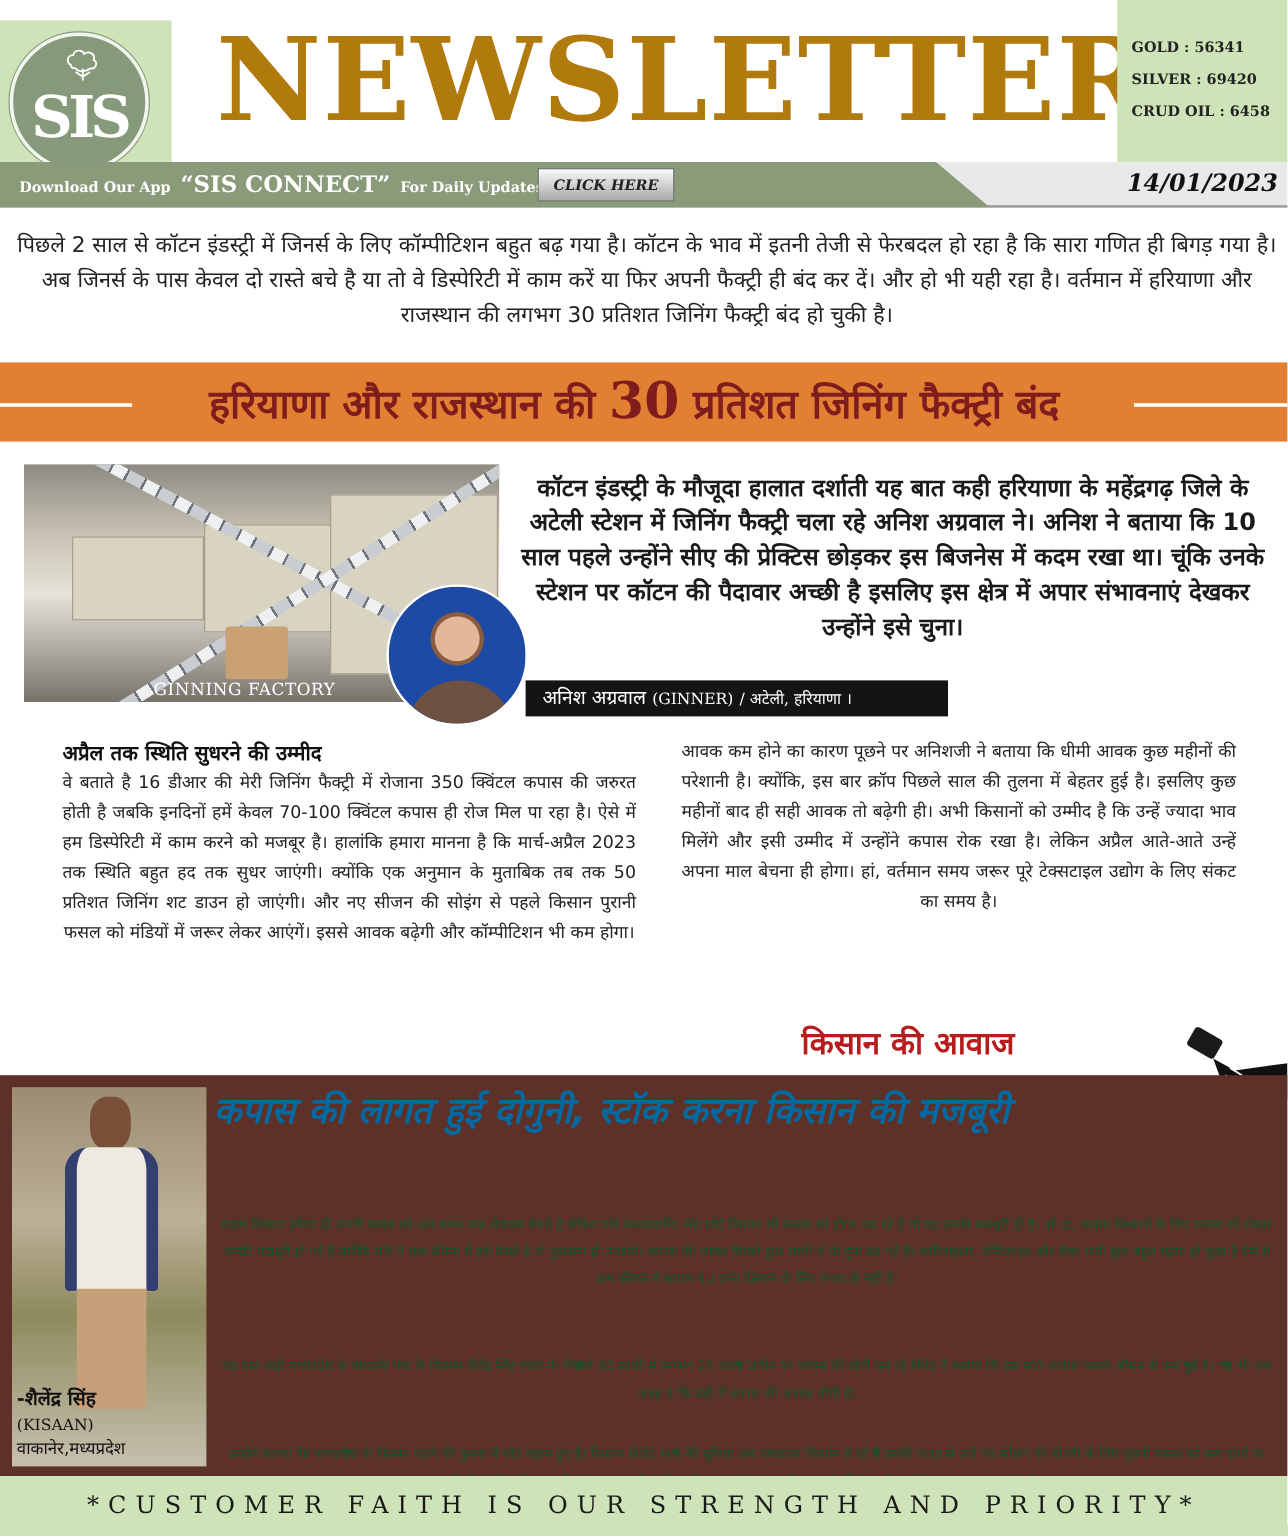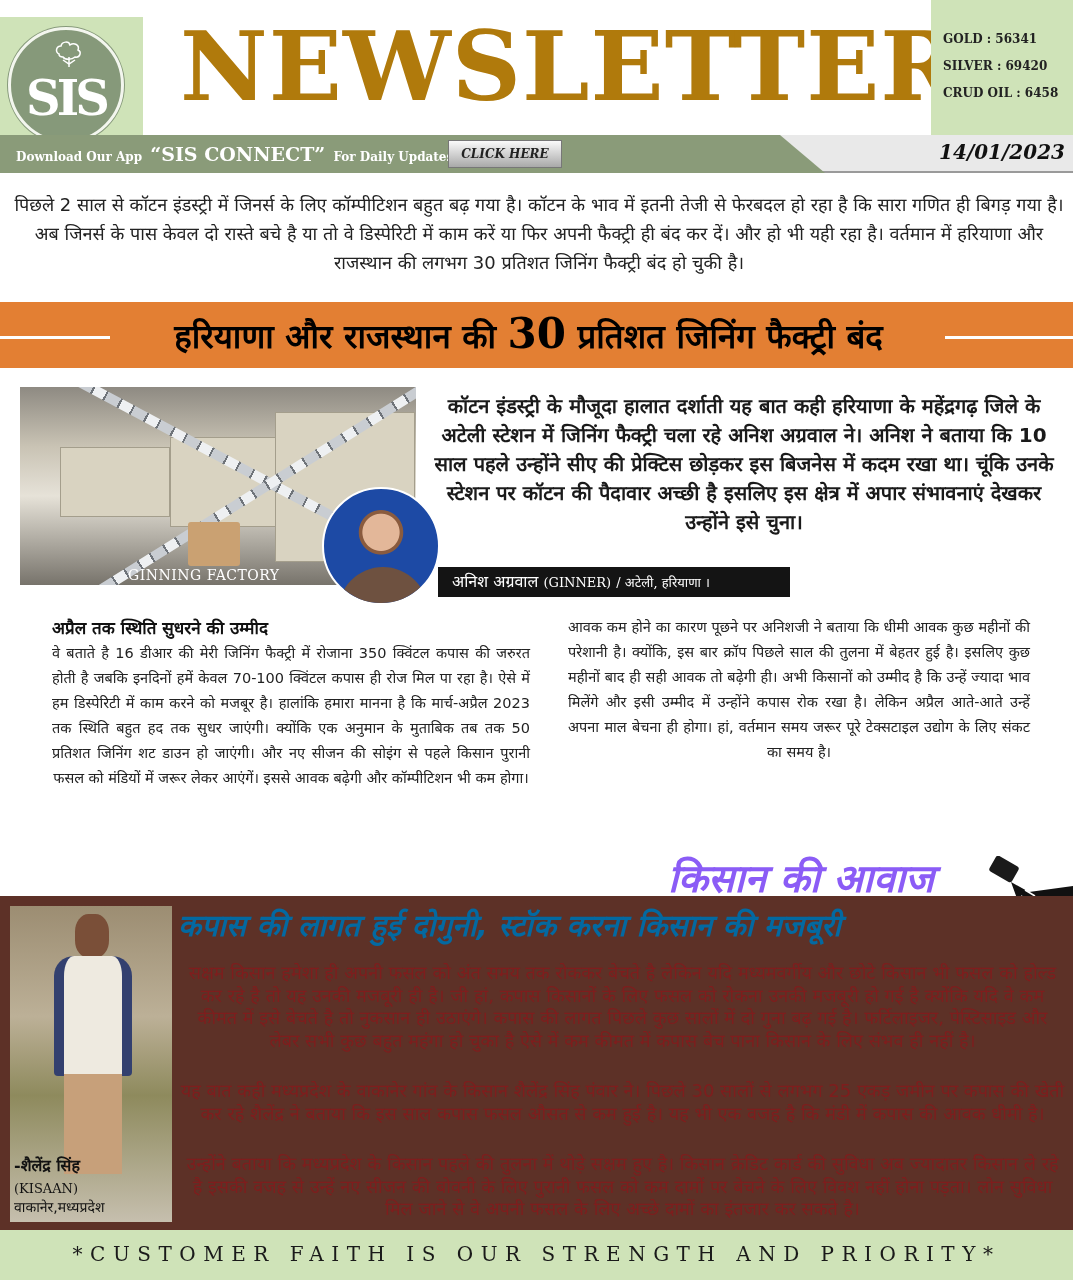--- a/index.html
+++ b/index.html
@@ -24,21 +24,21 @@
   .click-here { position: absolute; left: 448px; top: 5px; width: 114px; height: 28px; background: linear-gradient(#fafafa, #a9a9a9); border: 1px solid #777; color: #222; font-family: "DejaVu Serif", serif; font-weight: bold; font-style: italic; font-size: 12px; text-align: center; line-height: 26px; cursor: pointer; }
   .date { position: absolute; right: 8px; top: 5px; font-family: "DejaVu Serif", serif; font-weight: bold; font-style: italic; font-size: 20px; color: #111; }
 
   
   .intro { position: absolute; left: 14px; top: 190px; width: 1050px; text-align: center; font-size: 18px; line-height: 29px; color: #222; }
 
   
   .banner { position: absolute; left: 0; top: 302px; width: 1073px; height: 66px; background: #e37f33; }
   .banner-line-l { position: absolute; left: 0; top: 34px; width: 110px; height: 3px; background: #fff; }
   .banner-line-r { position: absolute; right: 0; top: 34px; width: 128px; height: 3px; background: #fff; }
-  .banner-text { position: absolute; left: 112px; right: 128px; top: 8px; text-align: center; color: #000000; font-size: 33px; font-weight: bold; line-height: 48px; white-space: nowrap; }
+  .banner-text { position: absolute; left: 112px; right: 128px; top: 8px; text-align: center; color: #7f1d1d; font-size: 33px; font-weight: bold; line-height: 48px; white-space: nowrap; }
   .banner-text .num { font-family: "DejaVu Serif", serif; font-size: 42px; }
 
   
   .factory-img { position: absolute; left: 20px; top: 387px; width: 396px; height: 198px; background: linear-gradient(180deg, #8e8a82 0%, #c9c3b4 30%, #e6e2d8 55%, #a9a59c 80%, #77736b 100%); overflow: hidden; }
   .machine { position: absolute; background: #d9d3c1; border: 1px solid #a49e8c; }
   .chain { position: absolute; height: 10px; background: repeating-linear-gradient(90deg, #c9cdd2 0 14px, #6f747a 14px 16px, #eef0f2 16px 28px, #6f747a 28px 30px); border-radius: 5px; }
   .lock { position: absolute; left: 168px; top: 135px; width: 52px; height: 44px; background: #caa172; border-radius: 3px; }
   .factory-caption { position: absolute; left: 108px; bottom: 2px; color: #fff; font-family: "DejaVu Serif", serif; font-size: 14px; letter-spacing: 0.5px; }
   .portrait { position: absolute; left: 322px; top: 487px; width: 118px; height: 118px; border-radius: 50%; background: radial-gradient(circle at 50% 38%, #e3b799 0 20%, #8a5b3e 21% 24%, #1d4aa5 25%); overflow: hidden; border: 2px solid #fff; }
   .portrait-body { position: absolute; left: 14px; top: 78px; width: 90px; height: 60px; background: #6e5140; border-radius: 45px 45px 0 0; }
@@ -48,34 +48,34 @@
   .story { position: absolute; left: 428px; top: 392px; width: 632px; text-align: center; font-size: 20px; font-weight: bold; line-height: 29px; color: #1a1a1a; }
 
   
   .col { position: absolute; top: 615px; width: 478px; }
   .col-left { left: 52px; }
   .col-right { left: 568px; width: 462px; }
   .col-title { text-align: left; font-size: 17px; font-weight: bold; line-height: 26px; color: #111; }
   .col-body { font-size: 14.5px; line-height: 25px; text-align: justify; text-align-last: center; color: #222; }
 
   
-  .voice-title { position: absolute; left: 668px; top: 850px; font-size: 39px; font-weight: bold; font-style: italic; color: #8b5cf6; white-space: nowrap; }
+  .voice-title { position: absolute; left: 668px; top: 850px; font-size: 26px; font-weight: bold; color: #b91c1c; white-space: nowrap; }
   .mic { position: absolute; left: 985px; top: 856px; width: 88px; height: 60px; }
 
   .brown { position: absolute; left: 0; top: 896px; width: 1073px; height: 334px; background: #5d3127; }
   .farmer-photo { position: absolute; left: 10px; top: 906px; width: 162px; height: 316px; background: linear-gradient(180deg, #9c8d72 0%, #bcb097 35%, #8e8a5d 60%, #c6bfae 100%); overflow: hidden; }
   .farmer-shirt { position: absolute; left: 44px; top: 50px; width: 78px; height: 120px; background: #eeeae0; border-radius: 20px 20px 4px 4px; border-left: 10px solid #33406f; border-right: 10px solid #33406f; }
   .farmer-head { position: absolute; left: 65px; top: 8px; width: 34px; height: 44px; background: #7a4f38; border-radius: 40%; }
   .farmer-legs { position: absolute; left: 54px; top: 168px; width: 58px; height: 100px; background: #c7a07a; }
   .farmer-name { position: absolute; left: 4px; bottom: 46px; font-size: 16px; font-weight: bold; color: #111; white-space: nowrap; }
   .farmer-role { position: absolute; left: 4px; bottom: 26px; font-family: "DejaVu Serif", serif; font-size: 13px; color: #111; }
   .farmer-place { position: absolute; left: 4px; bottom: 6px; font-size: 14px; color: #111; white-space: nowrap; }
 
   .voice-headline { position: absolute; left: 178px; top: 904px; font-size: 30px; font-weight: bold; color: #0369a1; white-space: nowrap; font-style: italic; }
-  .voice-body { position: absolute; left: 180px; width: 885px; text-align: center; color: #7f1d1d; font-size: 18px; line-height: 22.5px; }
+  .voice-body { position: absolute; left: 180px; width: 885px; text-align: center; color: #14532d; font-size: 11px; line-height: 22.5px; margin-top: 48px; }
   .vb1 { top: 962px; }
   .vb2 { top: 1080px; }
   .vb3 { top: 1153px; }
 
   
   .footer { position: absolute; left: 0; top: 1230px; width: 1073px; height: 50px; background: #cfe3b8; text-align: center; font-family: "DejaVu Serif", serif; font-size: 20px; letter-spacing: 7.5px; line-height: 48px; color: #1a1a1a; white-space: nowrap; }
 </style>
 </head>
 <body>
 

